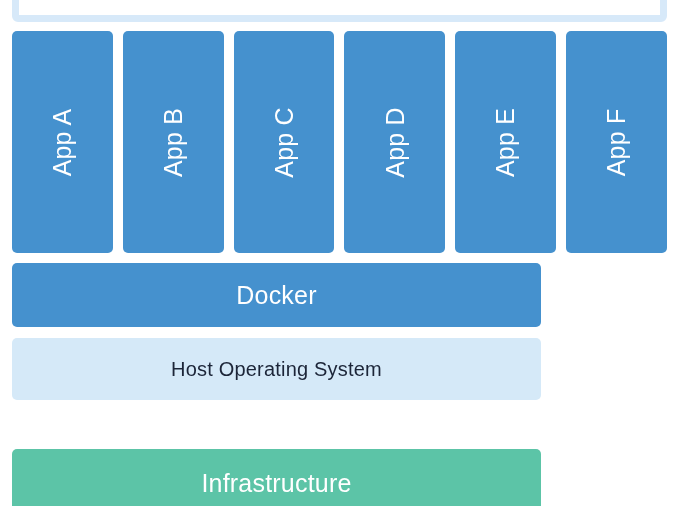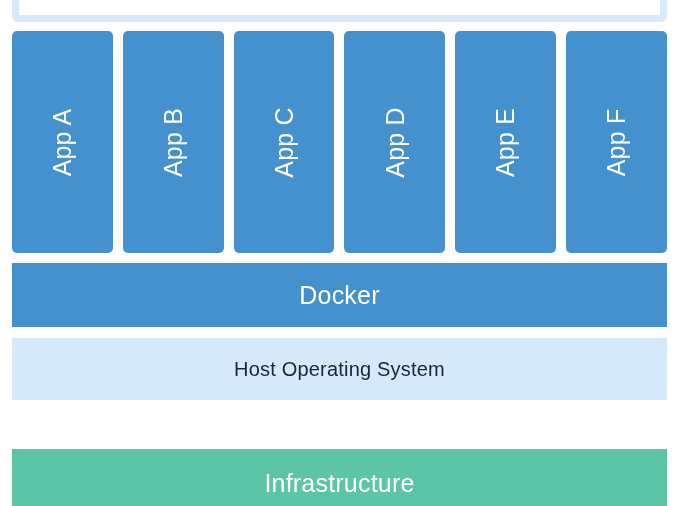--- a/index.html
+++ b/index.html
@@ -59,23 +59,23 @@
     letter-spacing: 0.2px;
     white-space: nowrap;
     transform: rotate(-90deg);
     transform-origin: center center;
   }
 
   
   .layer {
     position: absolute;
     left: 12px;
-    width: 655px;
+    width: 529px;
     box-sizing: border-box;
-    border-radius: 0;
+    border-radius: 5px;
     display: flex;
     align-items: center;
     justify-content: center;
   }
   .layer-text {
     white-space: nowrap;
   }
 
   .layer-docker {
     top: 263px;

